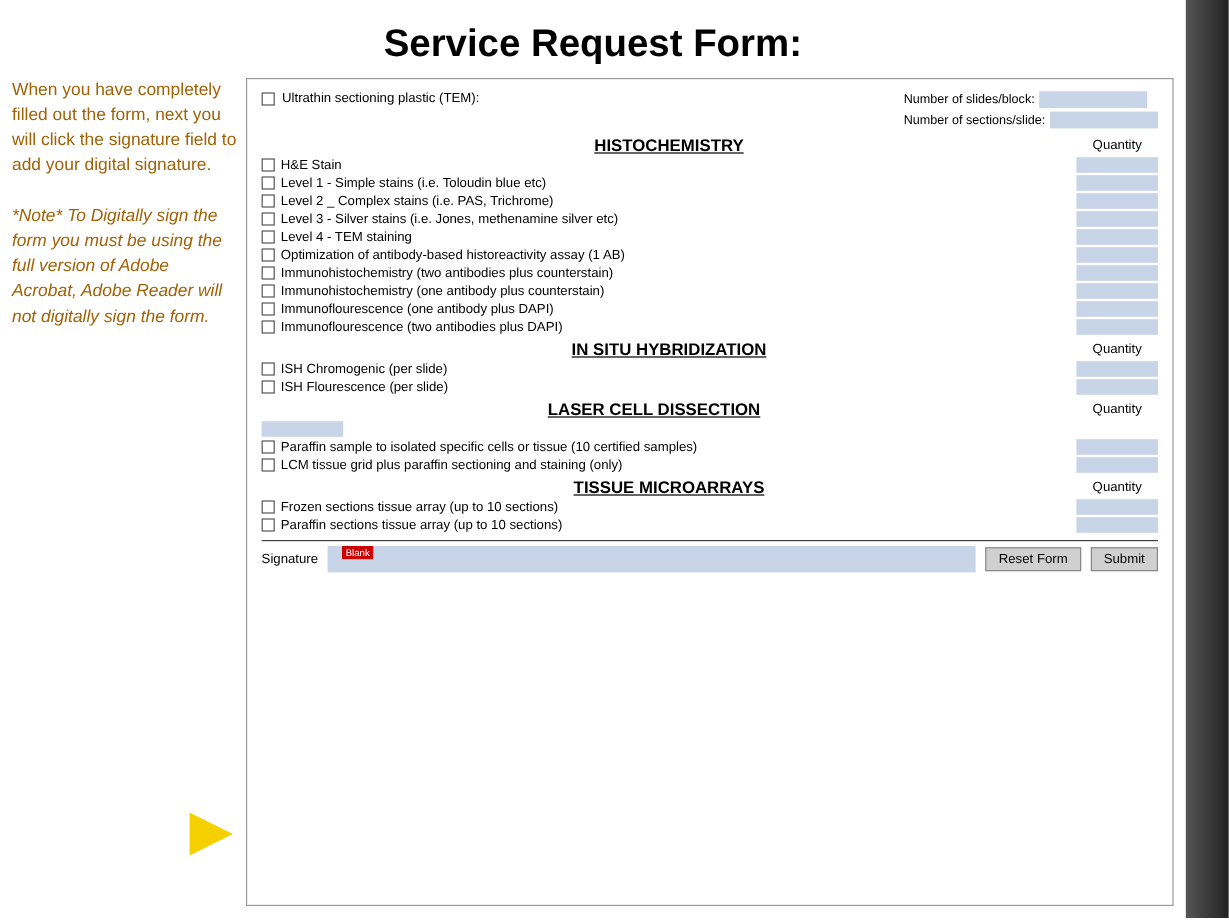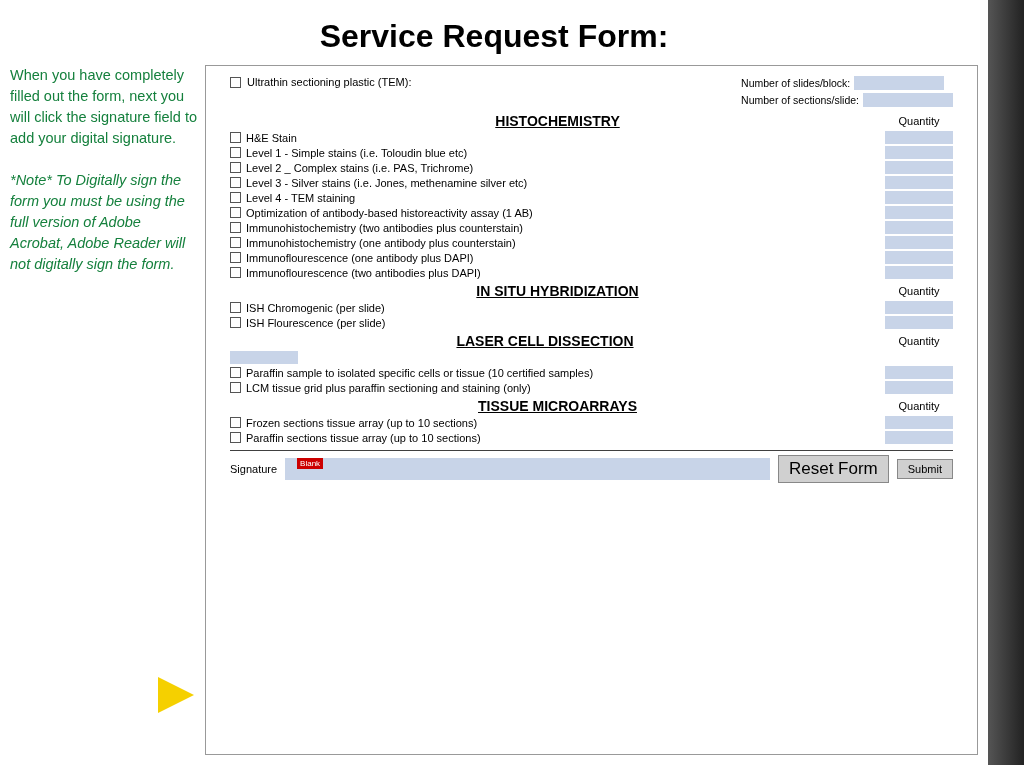--- a/index.html
+++ b/index.html
@@ -47,39 +47,39 @@
       display: flex;
       flex-direction: row;
       flex: 1;
       padding: 0 10px 10px 10px;
     }
 
     .sidebar {
       width: 195px;
       min-width: 195px;
       font-size: 14.5px;
-      color: #15803d;
+      color: #a16207;
       padding-right: 8px;
       line-height: 1.45;
     }
 
     .sidebar .normal-text {
       font-style: normal;
       font-weight: normal;
     }
 
     .sidebar .italic-text {
       font-style: italic;
     }
 
     .form-container {
       flex: 1;
       border: 1.5px solid #999;
       background: #fff;
-      padding: 10px 24px;
+      padding: 10px 12px;
       font-size: 11px;
       overflow: hidden;
       position: relative;
     }
 
     .form-top-section {
       display: flex;
       flex-direction: row;
       align-items: flex-start;
       margin-bottom: 6px;
@@ -189,21 +189,21 @@
       background: #c00;
       color: #fff;
       font-size: 8px;
       padding: 1px 3px;
     }
 
     .btn-reset {
       background: #d0d0d0;
       border: 1px solid #888;
       padding: 3px 10px;
-      font-size: 17px;
+      font-size: 11px;
       cursor: pointer;
     }
 
     .btn-submit {
       background: #d0d0d0;
       border: 1px solid #888;
       padding: 3px 10px;
       font-size: 11px;
       cursor: pointer;
     }

